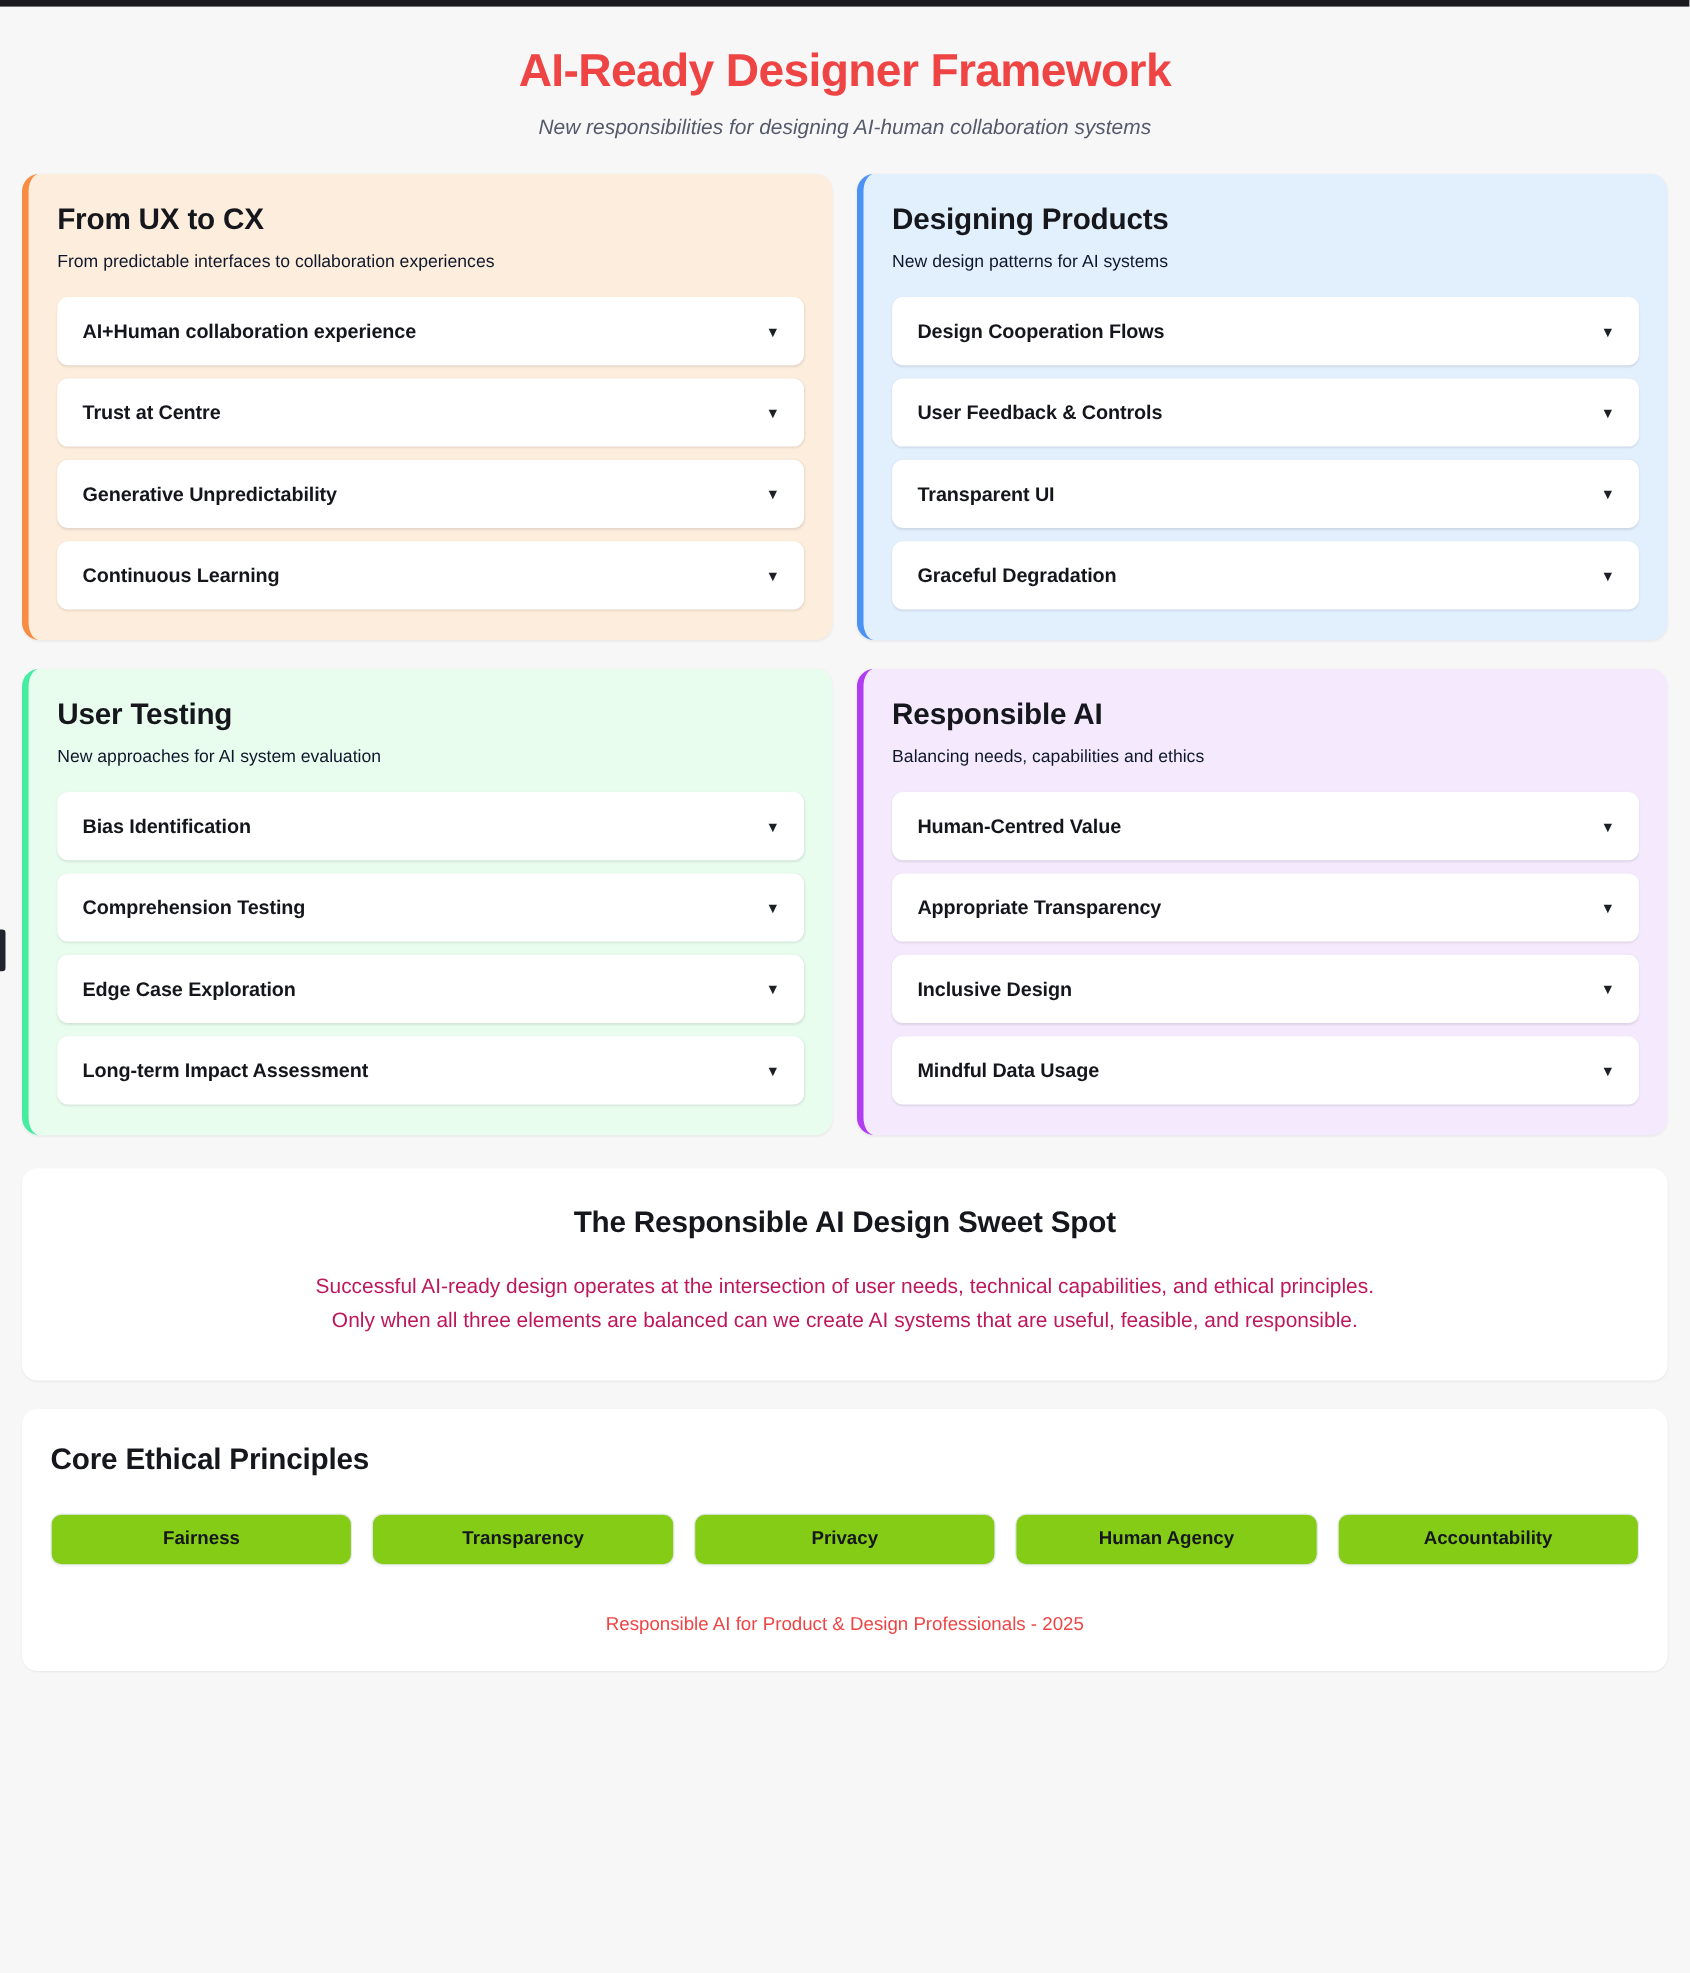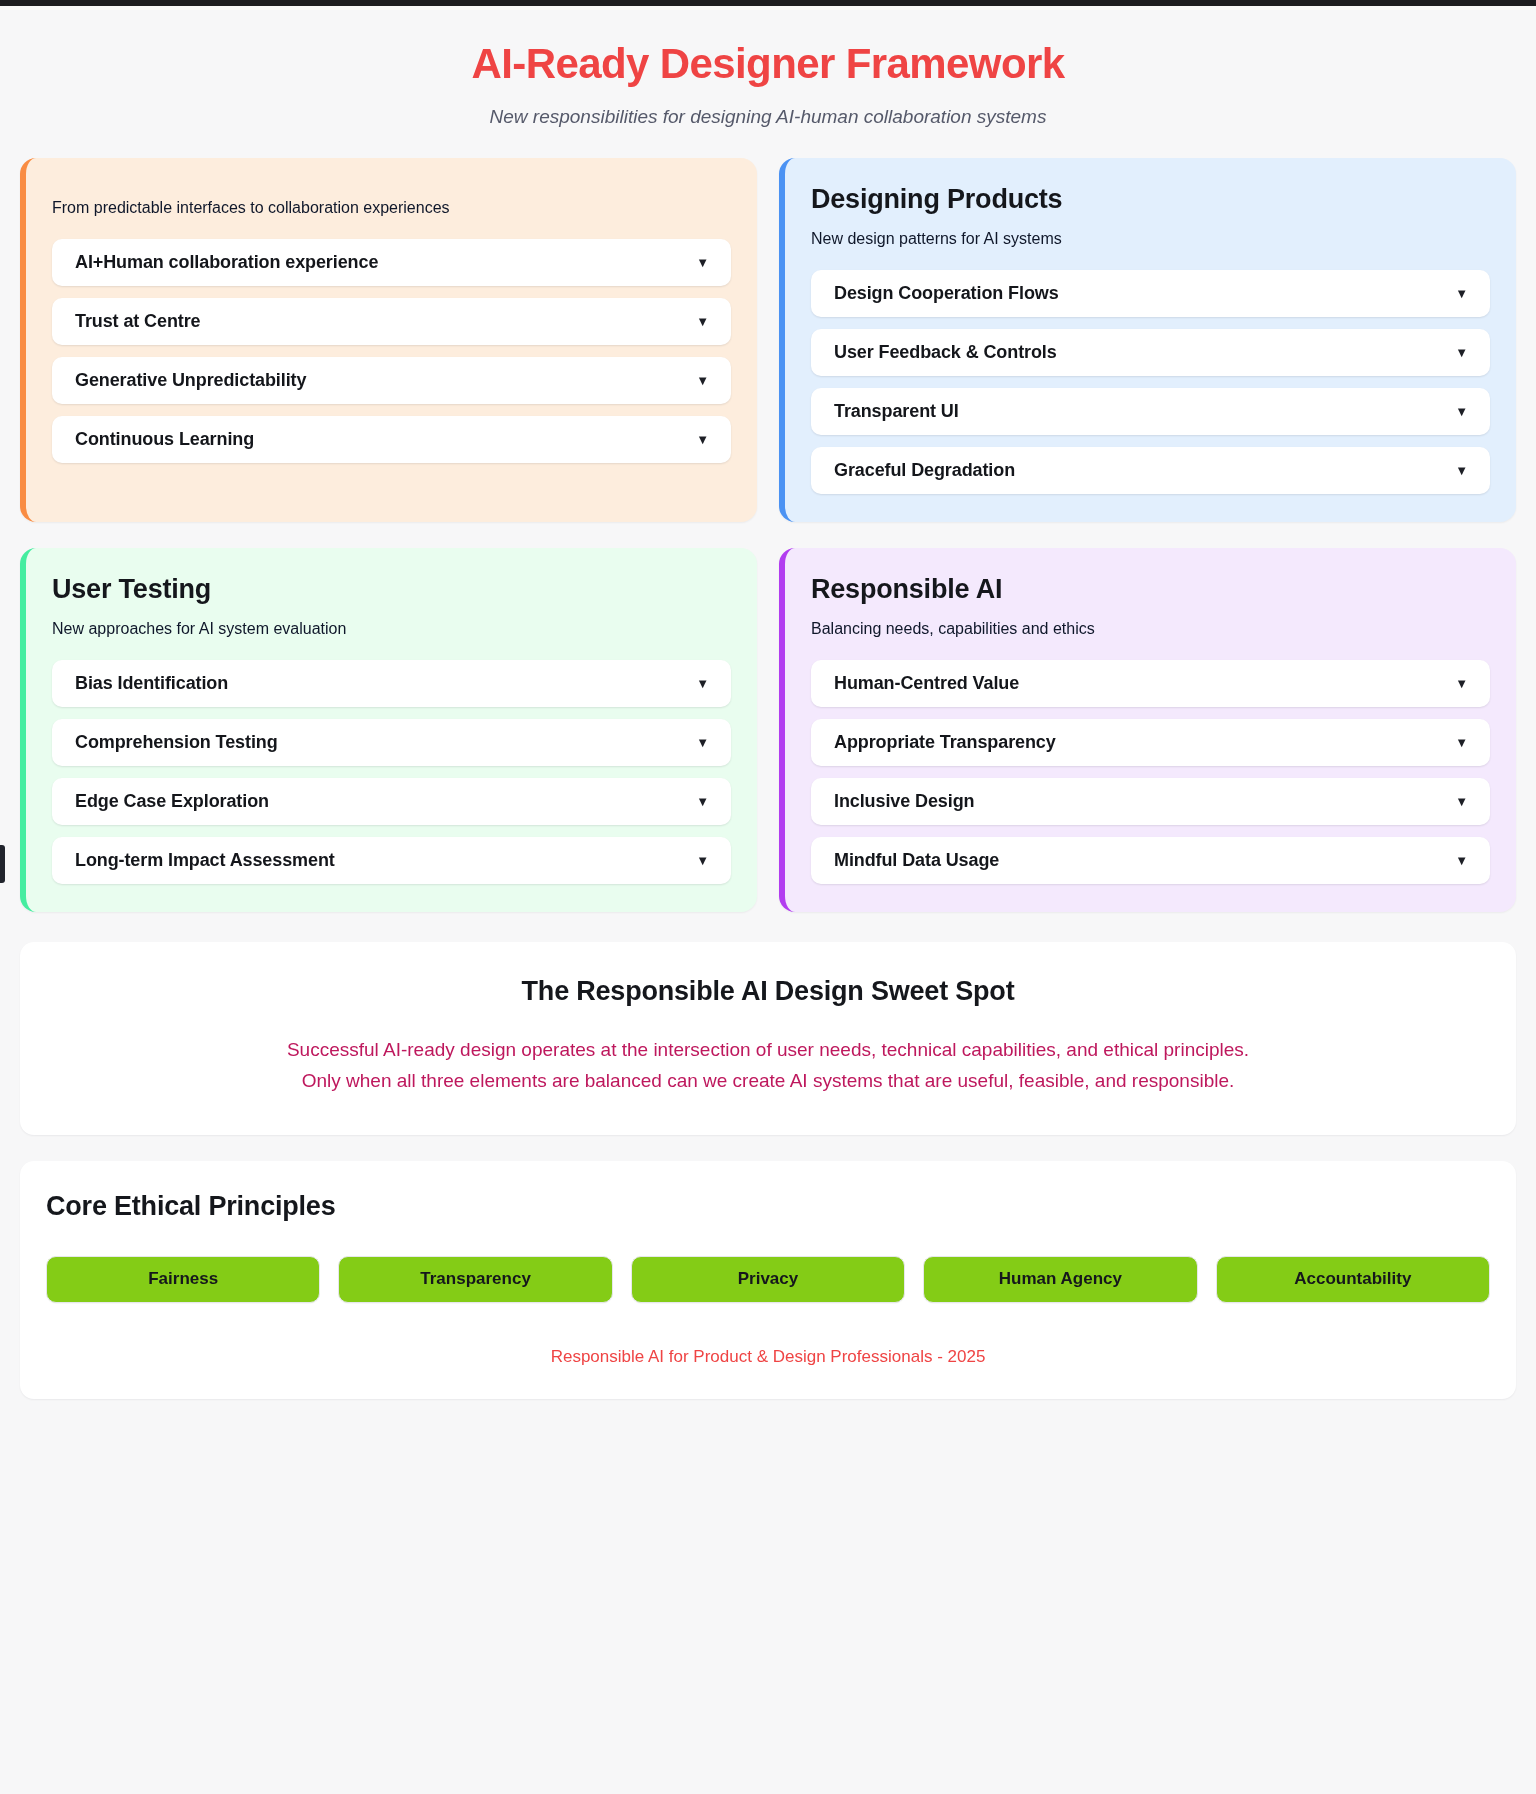--- a/index.html
+++ b/index.html
@@ -85,21 +85,21 @@
     font-size: 16px;
     color: #0f172a;
     margin-bottom: 22px;
   }
 
   .acc-list { display: flex; flex-direction: column; gap: 12px; }
 
   .acc-row {
     background: #ffffff;
     border-radius: 10px;
-    height: 47px;
+    height: 62px;
     display: flex;
     align-items: center;
     justify-content: space-between;
     padding: 0 22px 0 23px;
     box-shadow: 0 1px 2px rgba(20,22,30,0.10);
     cursor: pointer;
   }
   .acc-label {
     font-size: 18px;
     font-weight: 700;
@@ -186,20 +186,21 @@
 <div class="page">
 
   <div class="header">
     <h1 class="page-title">AI-Ready Designer Framework</h1>
     <p class="page-subtitle">New responsibilities for designing AI-human collaboration systems</p>
   </div>
 
   <div class="grid">
 
     <section class="cat-card orange">
+      <h2 class="cat-title">From UX to CX</h2>
       <p class="cat-sub">From predictable interfaces to collaboration experiences</p>
       <div class="acc-list">
         <div class="acc-row">
           <span class="acc-label">AI+Human collaboration experience</span>
           <span class="acc-chevron">▼</span>
         </div>
         <div class="acc-row">
           <span class="acc-label">Trust at Centre</span>
           <span class="acc-chevron">▼</span>
         </div>

